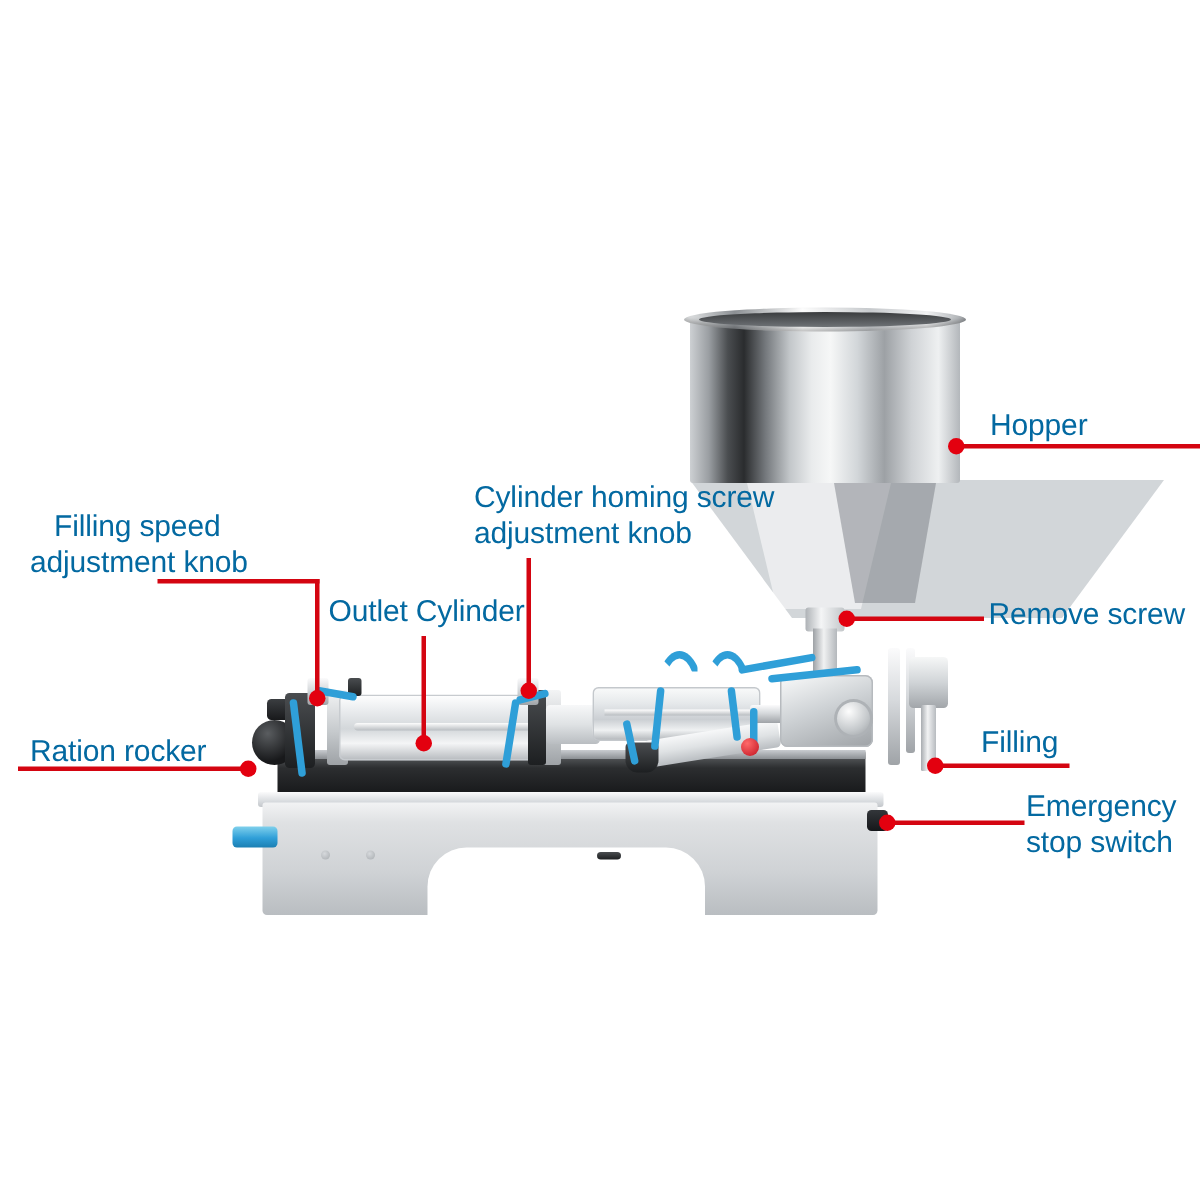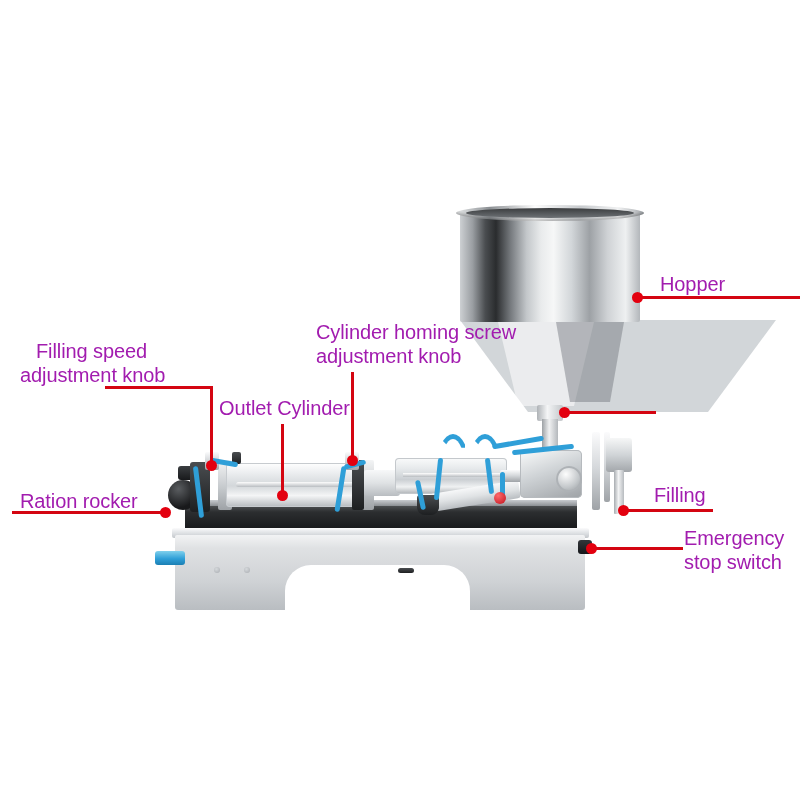--- a/index.html
+++ b/index.html
@@ -12,21 +12,21 @@
     width: 800px;
     height: 800px;
     background: #ffffff;
     overflow: hidden;
     font-family: "Liberation Sans", sans-serif;
   }
 
   
   .label {
     position: absolute;
-    color: #a21caf;
+    color: #0369a1;
     font-size: 20px;
     line-height: 25px;
     font-weight: 400;
     letter-spacing: -0.1px;
     white-space: pre;
     font-family: "Liberation Sans", sans-serif;
   }
 
   
   .leader-h {
@@ -453,20 +453,21 @@
 
   <div class="label" style="left:316px; top:320px;">Cylinder homing screw</div>
   <div class="label" style="left:316px; top:344px;">adjustment knob</div>
   <div class="leader-v" style="left:351px; top:372px; height:88px;"></div>
   <div class="dot" style="left:347px; top:455px;"></div>
 
   <div class="label" style="left:660px; top:272px;">Hopper</div>
   <div class="leader-h" style="left:637px; top:296px; width:163px;"></div>
   <div class="dot" style="left:632px; top:292px;"></div>
 
+  <div class="label" style="left:659px; top:398px;">Remove screw</div>
   <div class="leader-h" style="left:566px; top:411px; width:90px;"></div>
   <div class="dot" style="left:559px; top:407px;"></div>
 
   <div class="label" style="left:654px; top:483px;">Filling</div>
   <div class="leader-h" style="left:625px; top:509px; width:88px;"></div>
   <div class="dot" style="left:618px; top:505px;"></div>
 
   <div class="label" style="left:684px; top:526px;">Emergency</div>
   <div class="label" style="left:684px; top:550px;">stop switch</div>
   <div class="leader-h" style="left:593px; top:547px; width:90px;"></div>

